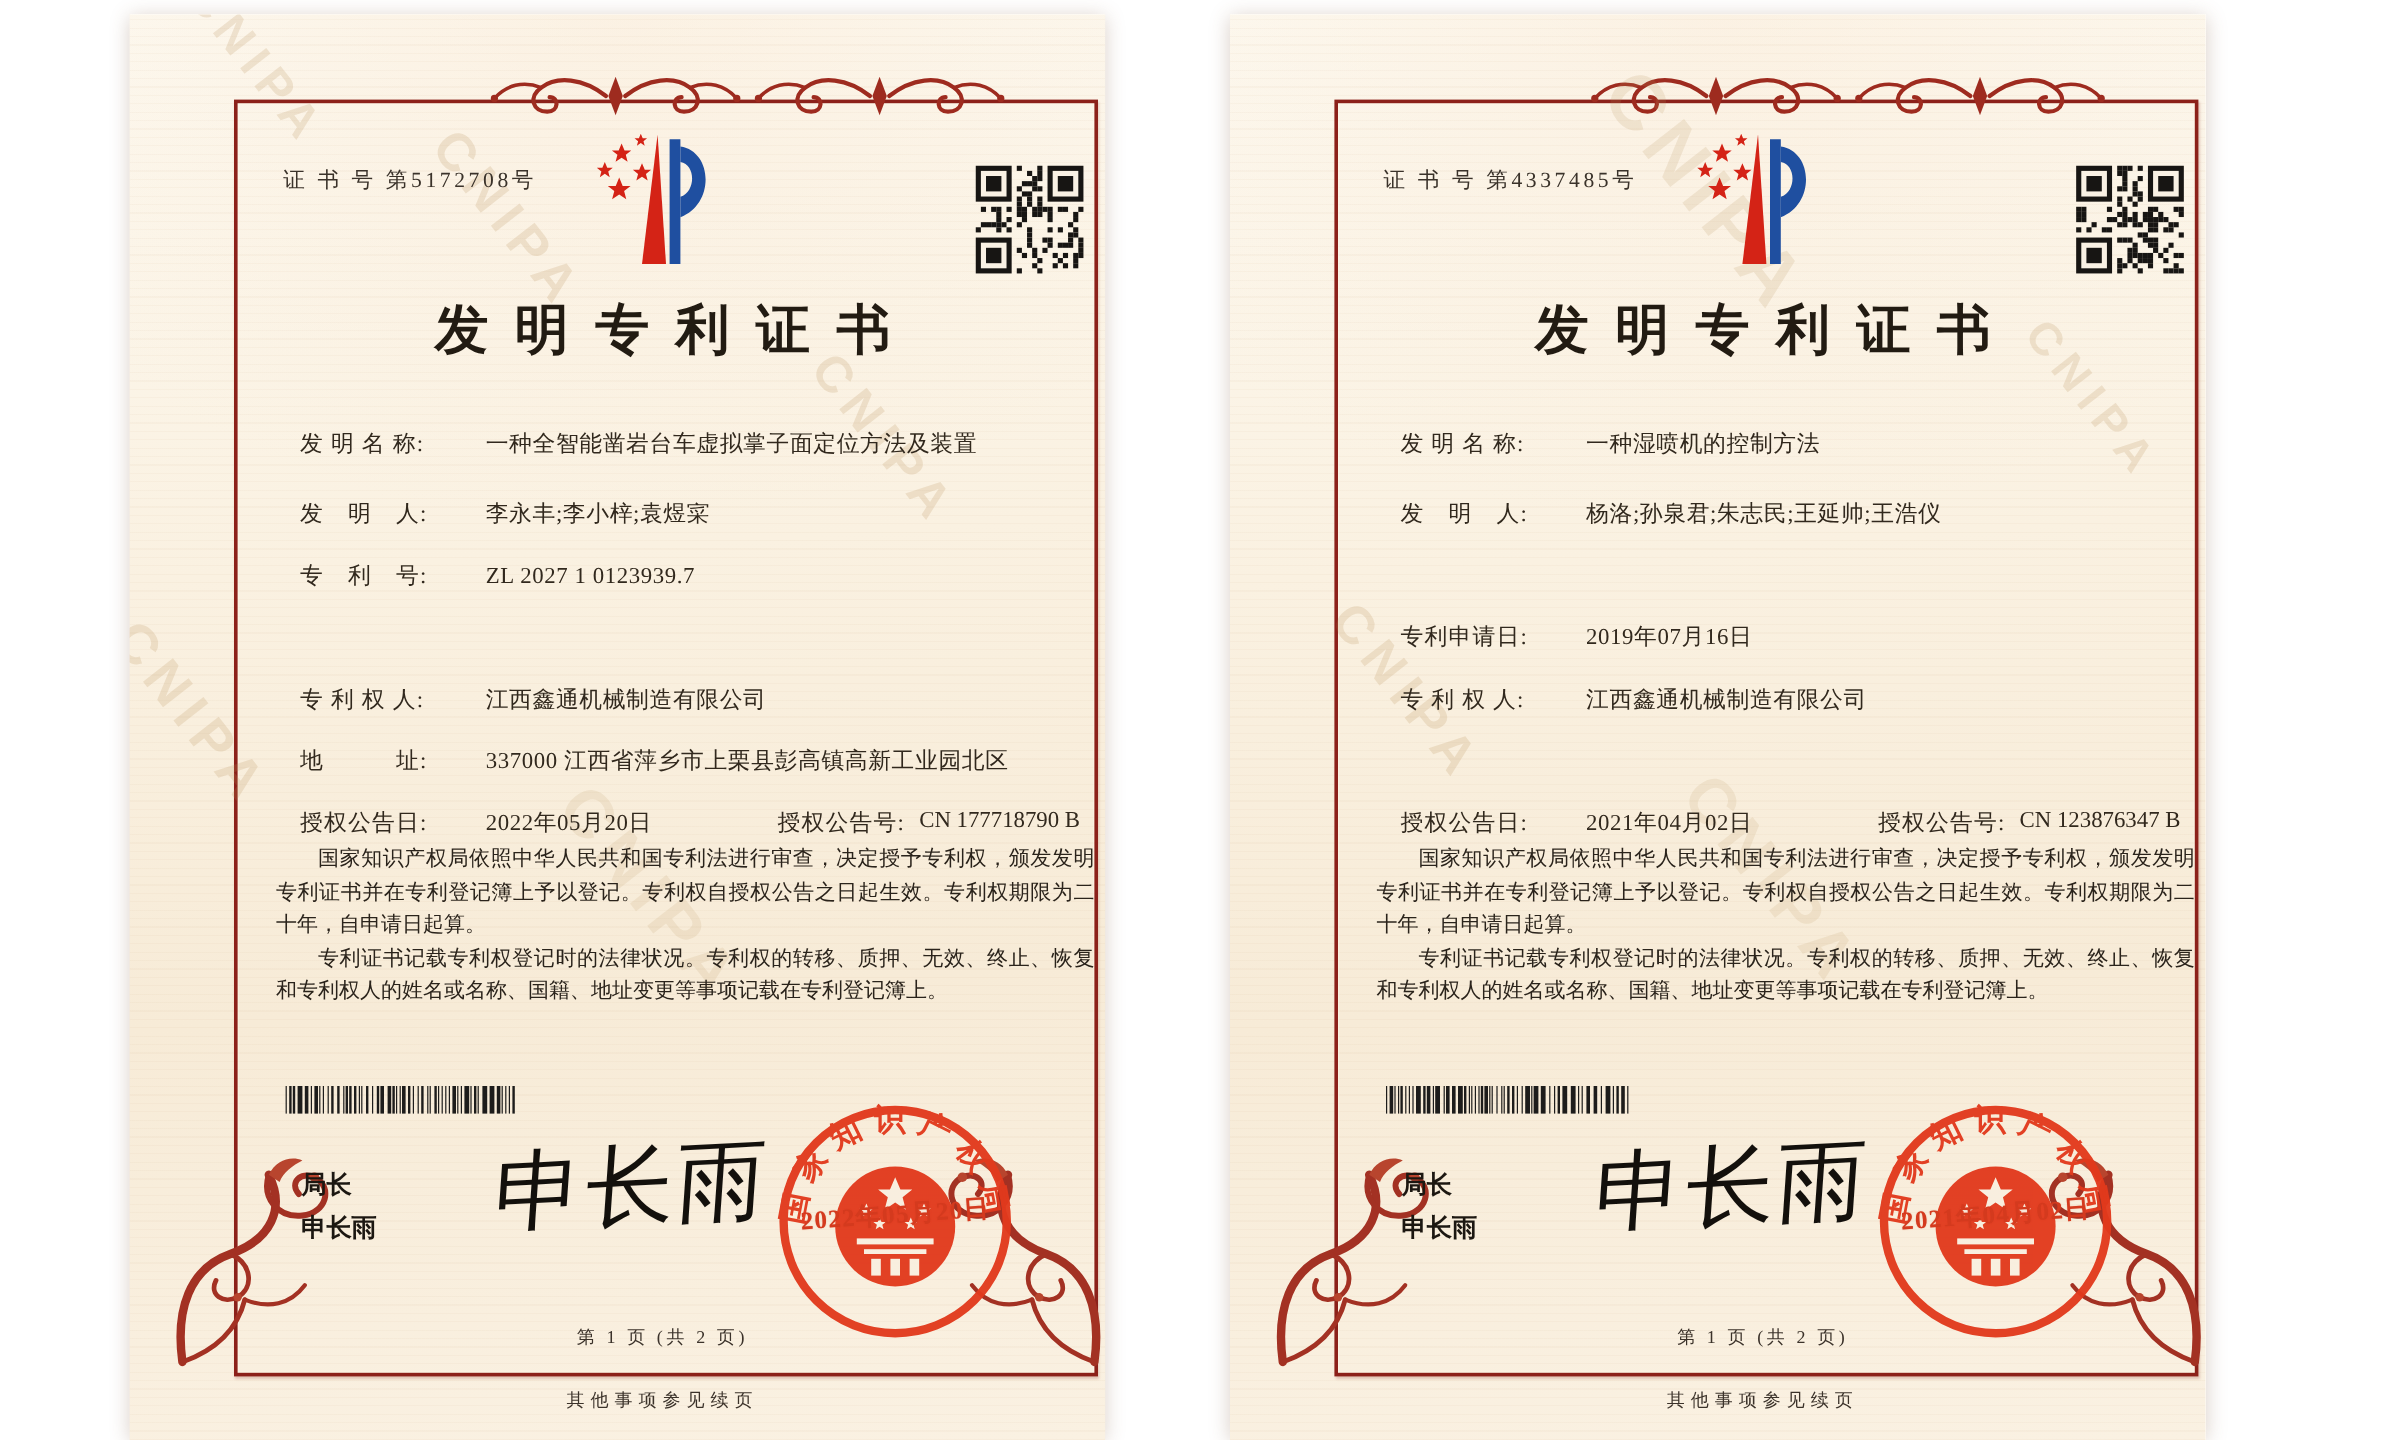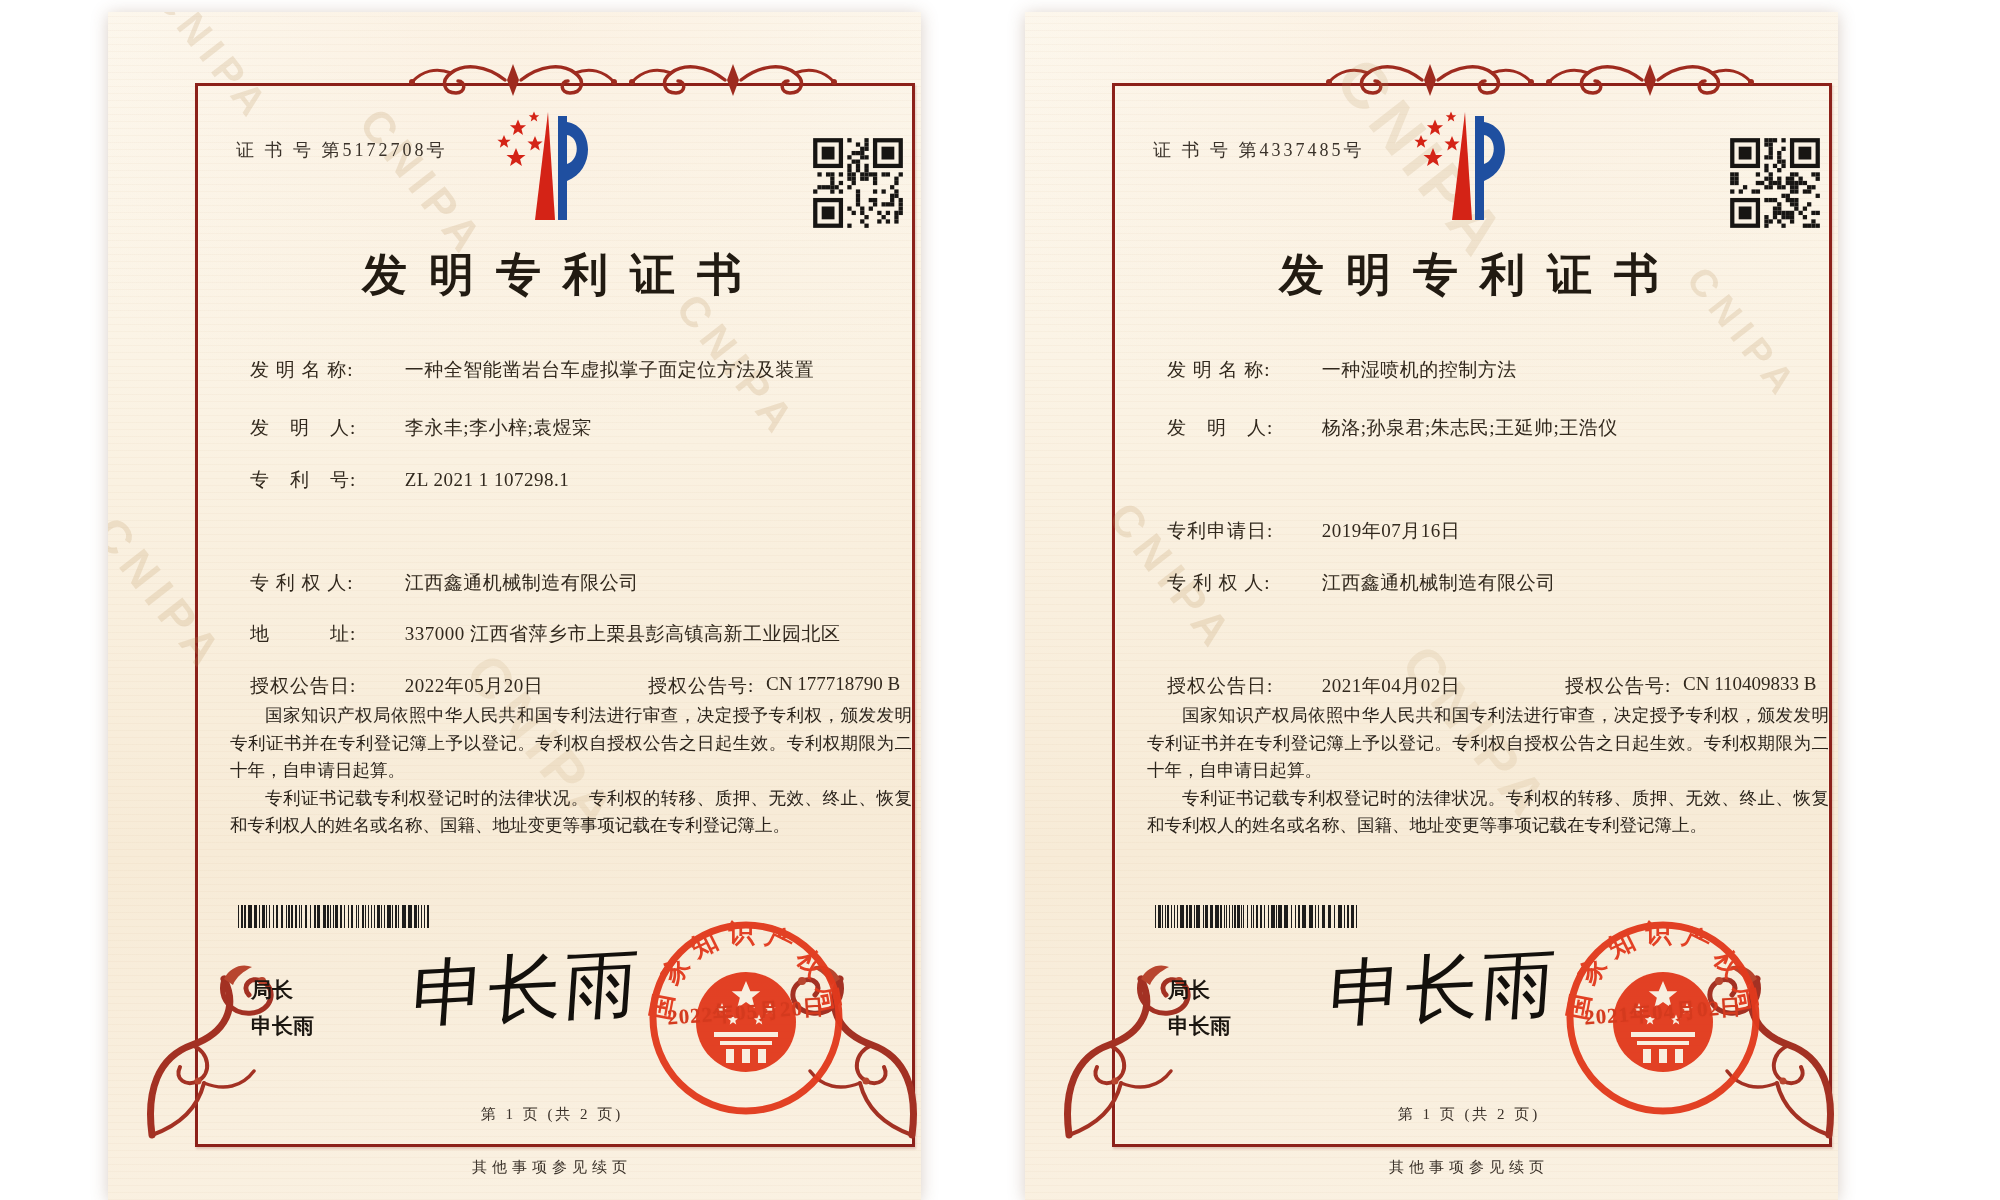--- a/index.html
+++ b/index.html
@@ -44,21 +44,21 @@
   .r1{top:345px}.r2{top:403px}.r3{top:455px}.r4{top:506px}.r5{top:558px}.r6{top:609px}.r7{top:661px}
 
   .paras{position:absolute;left:122px;top:690px;width:682px;font-size:17.5px;line-height:27.5px;color:#2a231b;text-align:justify;}
   .paras p{margin:0;text-indent:2em;}
 
   .barcode{position:absolute;left:130px;top:893px;width:332px;height:23px;font-size:0;}
   .barcode i{display:inline-block;height:100%;background:#1d1c1b;vertical-align:top;}
 
   .director{
     position:absolute;left:143px;top:960px;font-size:21px;line-height:36px;color:#1c1711;
-    font-family:Liberation Sans, sans-serif;font-weight:700;
+    font-family:Liberation Mono, monospace;font-weight:700;
   }
   .sig{
     position:absolute;left:258px;top:928px;width:320px;text-align:center;
     font-size:74px;color:#13100c;letter-spacing:2px;
     transform:rotate(-3deg) skewX(-7deg);
   }
   .seal{position:absolute;left:538px;top:906px;width:200px;height:200px;opacity:.96;}
   .sealdate{
     position:absolute;left:528px;top:986px;width:220px;text-align:center;
     font-size:21px;font-weight:700;color:#d43a1e;letter-spacing:1px;
@@ -262,21 +262,21 @@
   <div class="row r2">
     <span class="lab">发　明　人:</span>
     <span class="val">李永丰;李小梓;袁煜寀</span>
   </div>
   <div class="row r1">
     <span class="lab">发 明 名 称:</span>
     <span class="val">一种全智能凿岩台车虚拟掌子面定位方法及装置</span>
   </div>
   <div class="row r3">
     <span class="lab">专　利　号:</span>
-    <span class="val">ZL 2021 1 107298.1</span>
+    <span class="val">ZL 2027 1 0123939.7</span>
   </div>
   <div class="row r5">
     <span class="lab">专 利 权 人:</span>
     <span class="val">江西鑫通机械制造有限公司</span>
   </div>
   <div class="row r6">
     <span class="lab">地　　　址:</span>
     <span class="val">337000 江西省萍乡市上栗县彭高镇高新工业园北区</span>
   </div>
   <div class="row r7">
@@ -484,21 +484,21 @@
     <span class="val">2019年07月16日</span>
   </div>
   <div class="row r5">
     <span class="lab">专 利 权 人:</span>
     <span class="val">江西鑫通机械制造有限公司</span>
   </div>
   <div class="row r7">
     <span class="lab">授权公告日:</span>
     <span class="val">2021年04月02日</span>
     <span class="lab2">授权公告号:</span>
-    <span class="val2">CN 110409833 B</span>
+    <span class="val2">CN 123876347 B</span>
   </div>
 
   <div class="paras">
     <p>国家知识产权局依照中华人民共和国专利法进行审查，决定授予专利权，颁发发明专利证书并在专利登记簿上予以登记。专利权自授权公告之日起生效。专利权期限为二十年，自申请日起算。</p>
     <p>专利证书记载专利权登记时的法律状况。专利权的转移、质押、无效、终止、恢复和专利权人的姓名或名称、国籍、地址变更等事项记载在专利登记簿上。</p>
   </div>
 
   <div class="barcode"><i style="width:1px;margin-right:2px"></i><i style="width:3px;margin-right:1px"></i><i style="width:1px;margin-right:2px"></i><i style="width:1px;margin-right:1px"></i><i style="width:2px;margin-right:2px"></i><i style="width:1px;margin-right:2px"></i><i style="width:1px;margin-right:2px"></i><i style="width:1px;margin-right:2px"></i><i style="width:4px;margin-right:2px"></i><i style="width:2px;margin-right:1px"></i><i style="width:3px;margin-right:2px"></i><i style="width:1px;margin-right:1px"></i><i style="width:4px;margin-right:3px"></i><i style="width:1px;margin-right:1px"></i><i style="width:3px;margin-right:2px"></i><i style="width:3px;margin-right:2px"></i><i style="width:4px;margin-right:1px"></i><i style="width:2px;margin-right:2px"></i><i style="width:1px;margin-right:1px"></i><i style="width:1px;margin-right:2px"></i><i style="width:1px;margin-right:2px"></i><i style="width:1px;margin-right:1px"></i><i style="width:2px;margin-right:1px"></i><i style="width:3px;margin-right:1px"></i><i style="width:1px;margin-right:1px"></i><i style="width:1px;margin-right:3px"></i><i style="width:1px;margin-right:3px"></i><i style="width:1px;margin-right:1px"></i><i style="width:1px;margin-right:2px"></i><i style="width:2px;margin-right:2px"></i><i style="width:2px;margin-right:2px"></i><i style="width:1px;margin-right:3px"></i><i style="width:1px;margin-right:2px"></i><i style="width:4px;margin-right:1px"></i><i style="width:1px;margin-right:1px"></i><i style="width:4px;margin-right:2px"></i><i style="width:4px;margin-right:3px"></i><i style="width:1px;margin-right:3px"></i><i style="width:1px;margin-right:2px"></i><i style="width:2px;margin-right:2px"></i><i style="width:4px;margin-right:3px"></i><i style="width:4px;margin-right:2px"></i><i style="width:1px;margin-right:2px"></i><i style="width:1px;margin-right:3px"></i><i style="width:3px;margin-right:3px"></i><i style="width:3px;margin-right:3px"></i><i style="width:1px;margin-right:3px"></i><i style="width:4px;margin-right:2px"></i><i style="width:1px;margin-right:2px"></i><i style="width:2px;margin-right:2px"></i><i style="width:3px;margin-right:2px"></i><i style="width:1px;margin-right:2px"></i></div>
 
   <div class="director">

